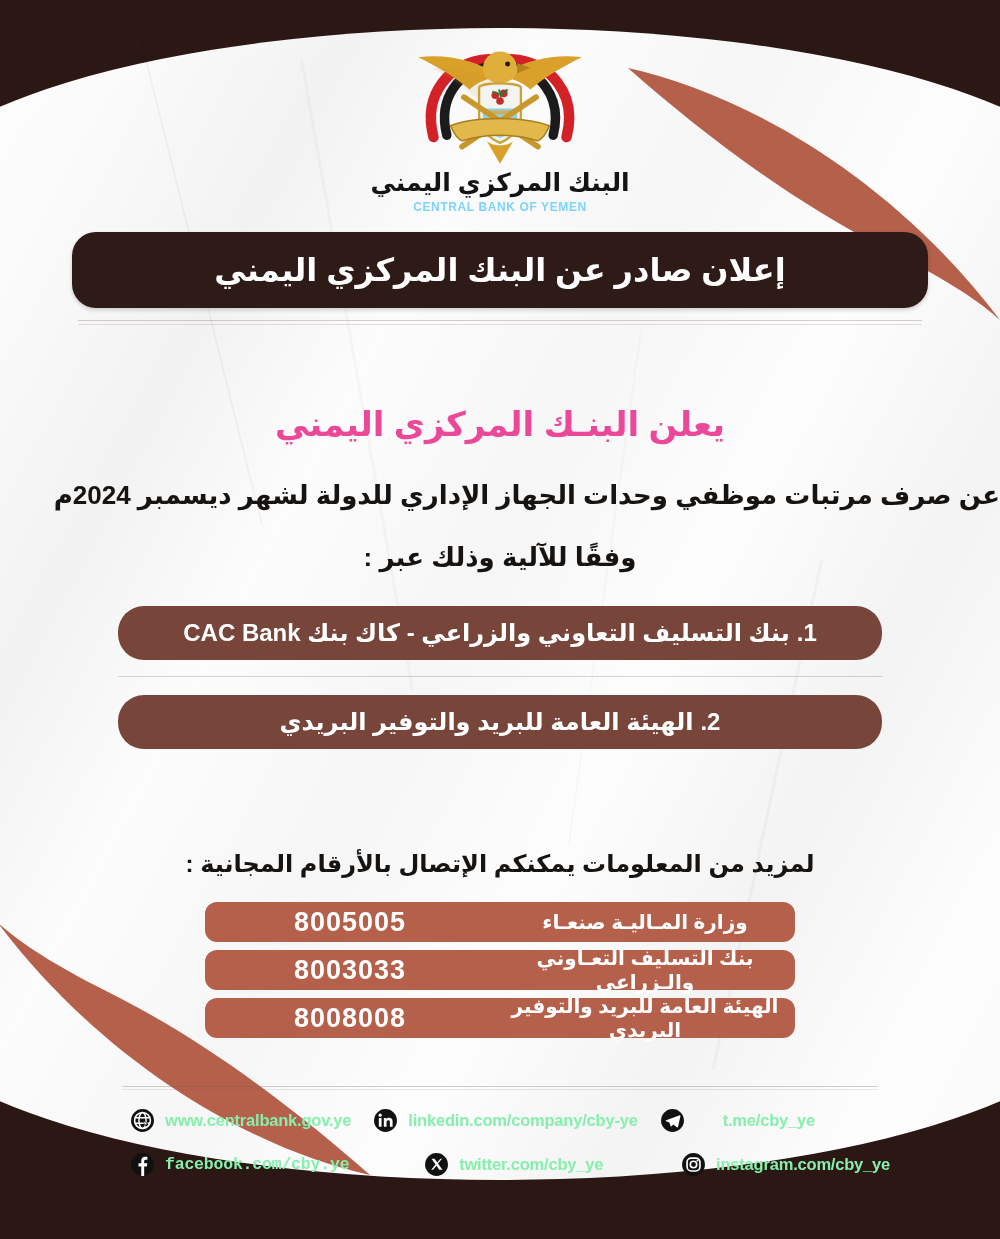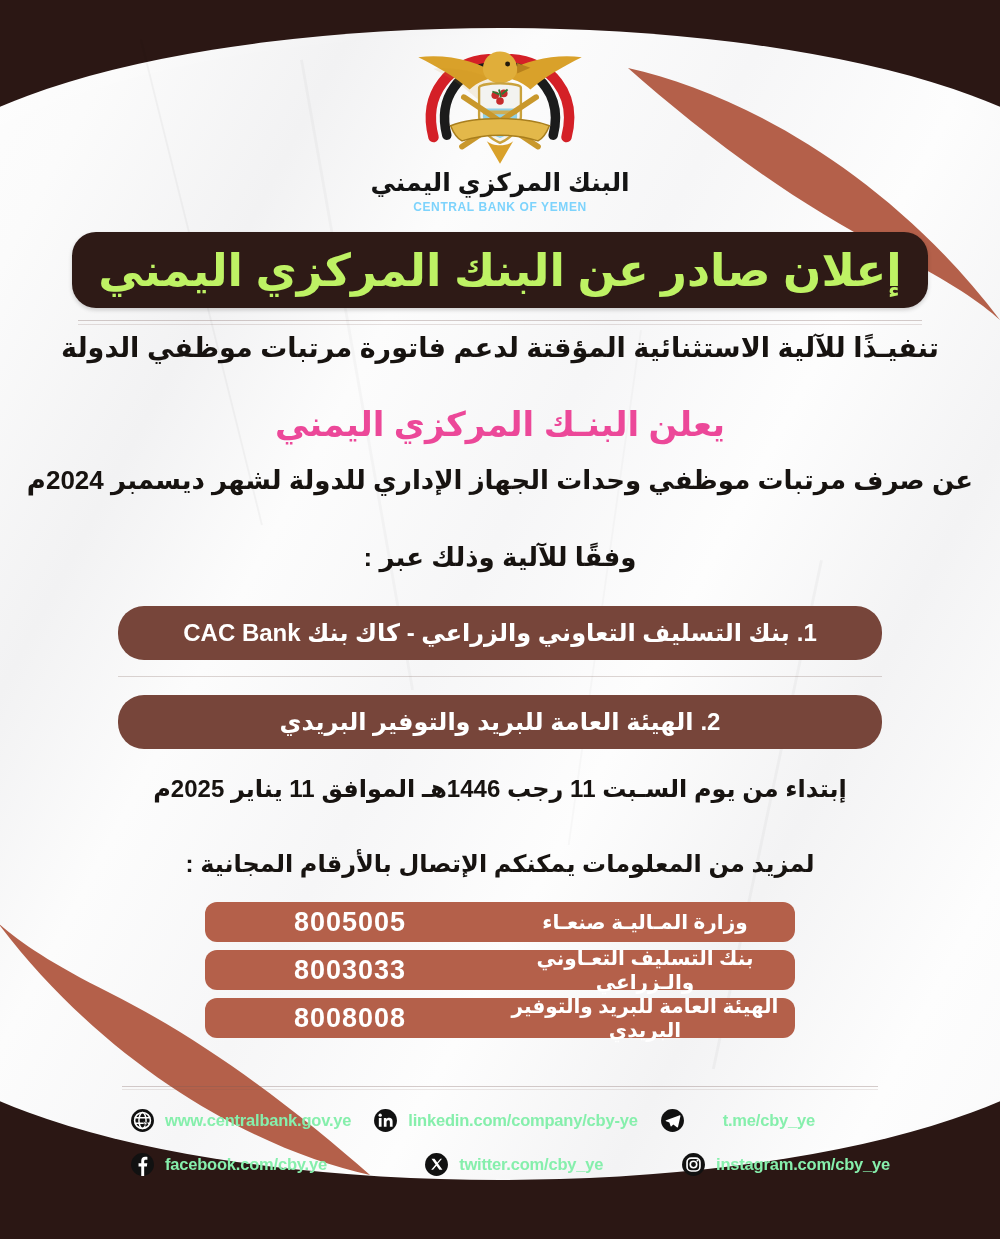--- a/index.html
+++ b/index.html
@@ -57,36 +57,36 @@
 
   .title-banner{
     position:absolute;left:72px;top:232px;
     width:856px;height:76px;
     background:#2e1a16;
     border-radius:24px;
     display:flex;align-items:center;justify-content:center;
     box-shadow:0 2px 4px rgba(0,0,0,.18);
   }
   .title-banner span{
-    color:#bef264;font-size:45px;font-weight:bold;
+    color:#ffffff;font-size:32px;font-weight:bold;
     letter-spacing:0px;
   }
 
   .hr{
     position:absolute;height:1px;background:rgba(120,90,85,.30);
   }
   .hr2{position:absolute;height:1px;background:rgba(120,90,85,.18);}
 
   .line{
     position:absolute;left:0;right:0;
     color:#171310;font-weight:bold;
   }
   .l-intro{top:332px;font-size:27px;}
   .l-red{top:404px;font-size:34px;color:#ec4899;letter-spacing:.5px;}
-  .l-body1{top:465px;font-size:26px;}
+  .l-body1{top:480px;font-size:26px;text-align:right;}
   .l-body2{top:542px;font-size:26px;}
   .l-date{top:775px;font-size:24px;}
   .l-info{top:850px;font-size:24px;}
 
   .bar{
     position:absolute;
     background:#77453a;
     border-radius:26px;
     display:flex;align-items:center;justify-content:center;
     color:#fff;font-weight:bold;
@@ -205,38 +205,36 @@
       <div class="logo-ar">البنك المركزي اليمني</div>
       <div class="logo-en">CENTRAL BANK OF YEMEN</div>
     </div>
 
     <div class="title-banner">
       <span>إعلان صادر عن البنك المركزي اليمني</span>
     </div>
     <div class="hr" style="left:78px;top:320px;width:844px;"></div>
     <div class="hr2" style="left:78px;top:324px;width:844px;"></div>
 
-    <div class="line l-intro">تنفيـذًا للآلية الاستثنائية المؤقتة لدعم فاتورة مرتبات موظفي الدولة</div>
     <div class="line l-red">يعلن البنـك المركزي اليمني</div>
     <div class="line l-body1">عن صرف مرتبات موظفي وحدات الجهاز الإداري للدولة لشهر ديسمبر 2024م</div>
     <div class="line l-body2">وفقًا للآلية وذلك عبر :</div>
 
     <div class="bar bar-1">
       <span>1.</span>
       <span style="width:7px"></span>
       <span>بنك التسليف التعاوني والزراعي - كاك بنك  CAC Bank</span>
     </div>
     <div class="bar-sep"></div>
     <div class="bar bar-2">
       <span>2.</span>
       <span style="width:7px"></span>
       <span>الهيئة العامة للبريد والتوفير البريدي</span>
     </div>
 
-    <div class="line l-date">إبتداء من يوم السـبت 11 رجب 1446هـ الموافق 11 يناير 2025م</div>
     <div class="line l-info">لمزيد من المعلومات  يمكنكم الإتصال بالأرقام المجانية :</div>
 
     <div class="phone-row pr1">
       <div class="label">وزارة المـاليـة صنعـاء</div>
       <div class="num">8005005</div>
     </div>
     <div class="phone-row pr2">
       <div class="label">بنك التسليف التعـاوني والـزراعي</div>
       <div class="num">8003033</div>
     </div>
@@ -273,21 +271,21 @@
           <div class="foot-item fi-c">
             <svg class="ic" viewBox="0 0 24 24">
               <circle cx="12" cy="12" r="11" fill="#111"></circle>
               <path d="M18.4 7.1 5.9 11.8c-.7.3-.7.8 0 1l3.1 1 1.2 3.6c.2.5.4.6.8.2l1.8-1.7 3.4 2.5c.6.4 1 .2 1.2-.6l2.2-9.9c.2-.9-.3-1.3-1.2-.8z" fill="#fff"></path>
             </svg>
             <span class="tx">t.me/cby_ye</span>
           </div>
         </div>
 
         <div class="foot-line">
-          <div class="foot-item fi-a" style="width:300px;">
+          <div class="foot-item fi-a" style="width:300px;font-family:Liberation Mono, monospace;">
             <svg class="ic" viewBox="0 0 24 24">
               <circle cx="12" cy="12" r="11" fill="#111"></circle>
               <path d="M13.6 23V13.8h2.6l.4-3h-3V8.9c0-.9.3-1.5 1.6-1.5h1.5V4.7c-.3 0-1.2-.1-2.2-.1-2.2 0-3.7 1.3-3.7 3.8v2.4H8.2v3h2.6V23z" fill="#fff"></path>
             </svg>
             <span class="tx">facebook.com/cby.ye</span>
           </div>
           <div class="foot-item" style="width:262px;">
             <svg class="ic" viewBox="0 0 24 24">
               <circle cx="12" cy="12" r="11" fill="#111"></circle>
               <path d="M7.2 6.4h2.9l2.6 3.6 3-3.6h1.6l-3.9 4.6 4.3 6h-2.9l-2.8-3.9-3.3 3.9H6.9l4.2-5z" fill="#fff"></path>

